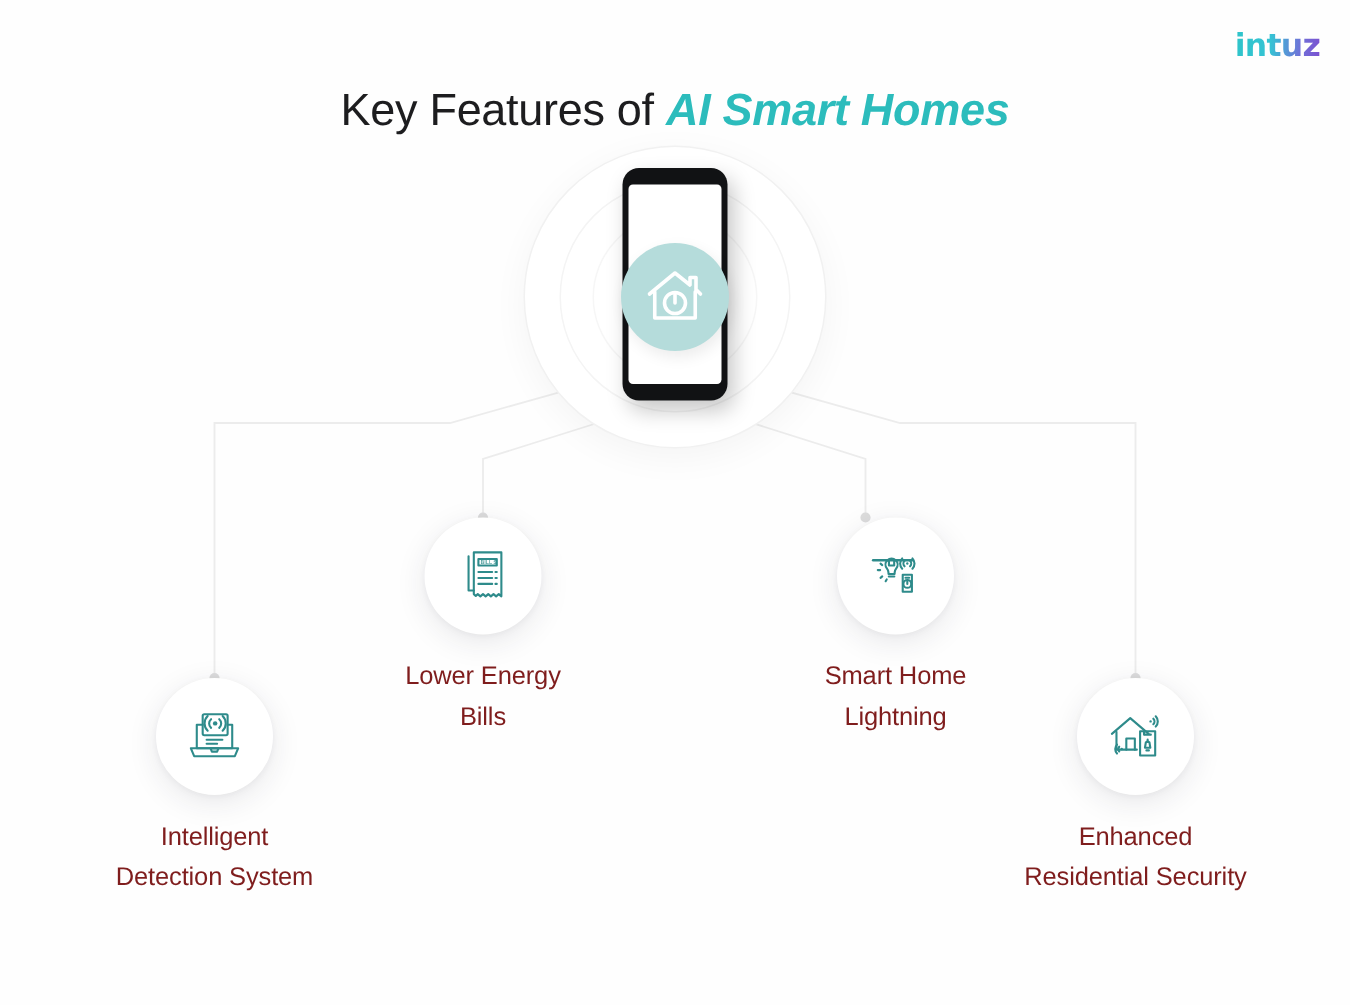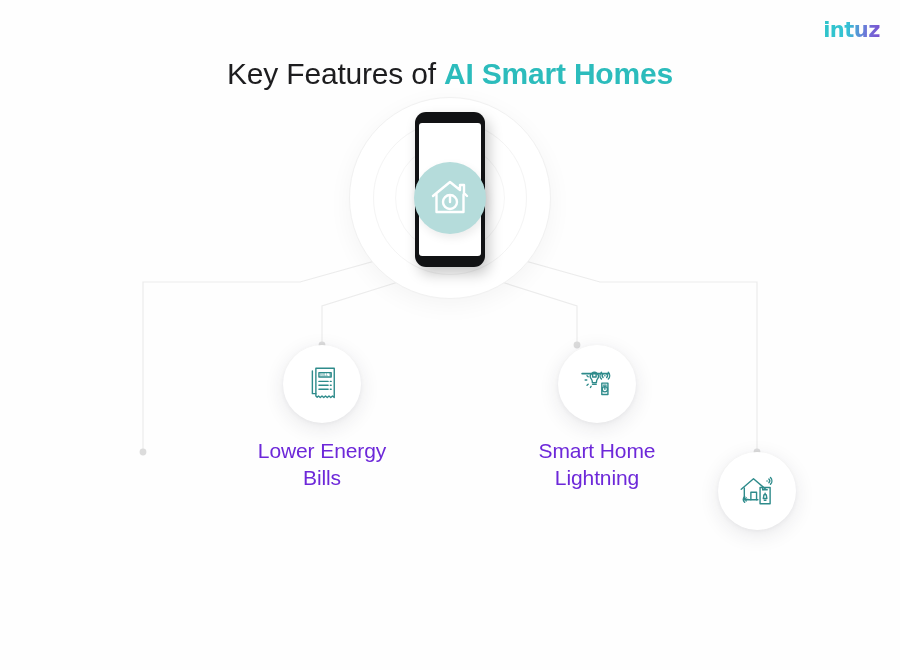--- a/index.html
+++ b/index.html
@@ -47,20 +47,21 @@
     text-align: center;
     font-size: 30px;
     line-height: 40px;
     color: #1d1d1f;
     font-weight: 500;
     letter-spacing: -0.2px;
   }
   #title .accent {
     color: #2cbcbc;
     font-weight: 700;
+    font-style: italic;
   }
 
   
   #connectors {
     position: absolute;
     left: 0;
     top: 0;
     width: 900px;
     height: 670px;
     pointer-events: none;
@@ -138,23 +139,23 @@
     margin: 0 auto;
     border-radius: 50%;
     background: #ffffff;
     box-shadow: 0 5px 20px rgba(40,40,60,0.10), 0 1px 4px rgba(40,40,60,0.05);
     display: flex;
     align-items: center;
     justify-content: center;
   }
   .node-label {
     margin-top: 14px;
-    font-size: 21px;
+    font-size: 17px;
     line-height: 27px;
-    color: #6d28d9;
+    color: #7f1d1d;
     font-weight: 500;
     letter-spacing: -0.1px;
     white-space: pre-line;
   }
 
   #node-0 { left: 38px;  top: 452px; }
   #node-1 { left: 217px; top: 345px; }
   #node-2 { left: 492px; top: 345px; }
   #node-3 { left: 652px; top: 452px; }
 </style>
@@ -194,20 +195,38 @@
     <div id="hub-badge">
       <svg width="44" height="44" viewBox="0 0 44 44" fill="none" stroke="#ffffff" stroke-width="2.4" stroke-linecap="round" stroke-linejoin="round">
         <path d="M5 20 L22 6 L32 14 L32 9 L36 9 L36 17 L39 20"></path>
         <path d="M8.5 18.5 L8.5 36 L35.5 36 L35.5 18.5"></path>
         <circle cx="22" cy="26" r="7"></circle>
         <path d="M22 20.5 L22 26"></path>
       </svg>
     </div>
   </div>
 
+  <div class="node" id="node-0">
+    <div class="icon-circle">
+      <svg width="42" height="42" viewBox="0 0 48 48" fill="none" stroke="#2e8b8b" stroke-width="1.6" stroke-linecap="round" stroke-linejoin="round">
+        <rect x="15" y="7" width="19" height="16" rx="1.2"></rect>
+        <circle cx="24.5" cy="14" r="1.7" fill="#2e8b8b" stroke="none"></circle>
+        <path d="M21.4 17.4 a4.4 4.4 0 0 1 0 -6.6"></path>
+        <path d="M27.6 10.8 a4.4 4.4 0 0 1 0 6.6"></path>
+        <path d="M18.8 19.6 a7.8 7.8 0 0 1 0 -11.2"></path>
+        <path d="M30.2 8.4 a7.8 7.8 0 0 1 0 11.2"></path>
+        <path d="M15 15 L10.5 15 L10.5 33 L37.5 33 L37.5 15 L34 15"></path>
+        <path d="M18 26.5 L30 26.5 M18 29.5 L26 29.5"></path>
+        <path d="M6 33 L42 33 L39.5 39 L8.5 39 Z"></path>
+        <path d="M21 33 L27 33 L26 35.5 L22 35.5 Z"></path>
+      </svg>
+    </div>
+    <div class="node-label">Intelligent
+Detection System</div>
+  </div>
 
   <div class="node" id="node-1">
     <div class="icon-circle">
       <svg width="42" height="42" viewBox="0 0 48 48" fill="none" stroke="#2e8b8b" stroke-width="1.6" stroke-linecap="round" stroke-linejoin="round">
         <path d="M13 9 L13 35 L17 35"></path>
         <path d="M17 6 L38 6 L38 39.5 L36 37.8 L34 39.5 L32 37.8 L30 39.5 L28 37.8 L26 39.5 L24 37.8 L22 39.5 L20 37.8 L18.5 39.2 L17 37.8 Z"></path>
         <path d="M20.5 11 L34.5 11 L34.5 16 L20.5 16 Z"></path>
         <text x="22" y="15" font-family="Liberation Sans, sans-serif" font-size="4.4" fill="#2e8b8b" stroke="none">BILL $</text>
         <path d="M20.5 21 L31 21 M33.5 21 L34.5 21"></path>
         <path d="M20.5 25.5 L31 25.5 M33.5 25.5 L34.5 25.5"></path>
@@ -254,15 +273,17 @@
         <path d="M27.5 20 L39 20 L39 38.5 L27.5 38.5 Z"></path>
         <path d="M30.8 22.6 L35.7 22.6"></path>
         <path d="M31.2 32.6 L35.3 32.6 l -0.7 -4.2 a2.4 2.4 0 0 0 -2.7 0 z"></path>
         <path d="M33.25 26.4 L33.25 28"></path>
         <path d="M32.3 34.6 L34.2 34.6"></path>
         <circle cx="35.5" cy="12.5" r="0.9" fill="#2e8b8b" stroke="none"></circle>
         <path d="M37.6 10.4 a3 3 0 0 1 0 4.2"></path>
         <path d="M39.4 8.6 a5.6 5.6 0 0 1 0 7.8"></path>
       </svg>
     </div>
+    <div class="node-label">Enhanced
+Residential Security</div>
   </div>
 
 </div>
 
 </body></html>

